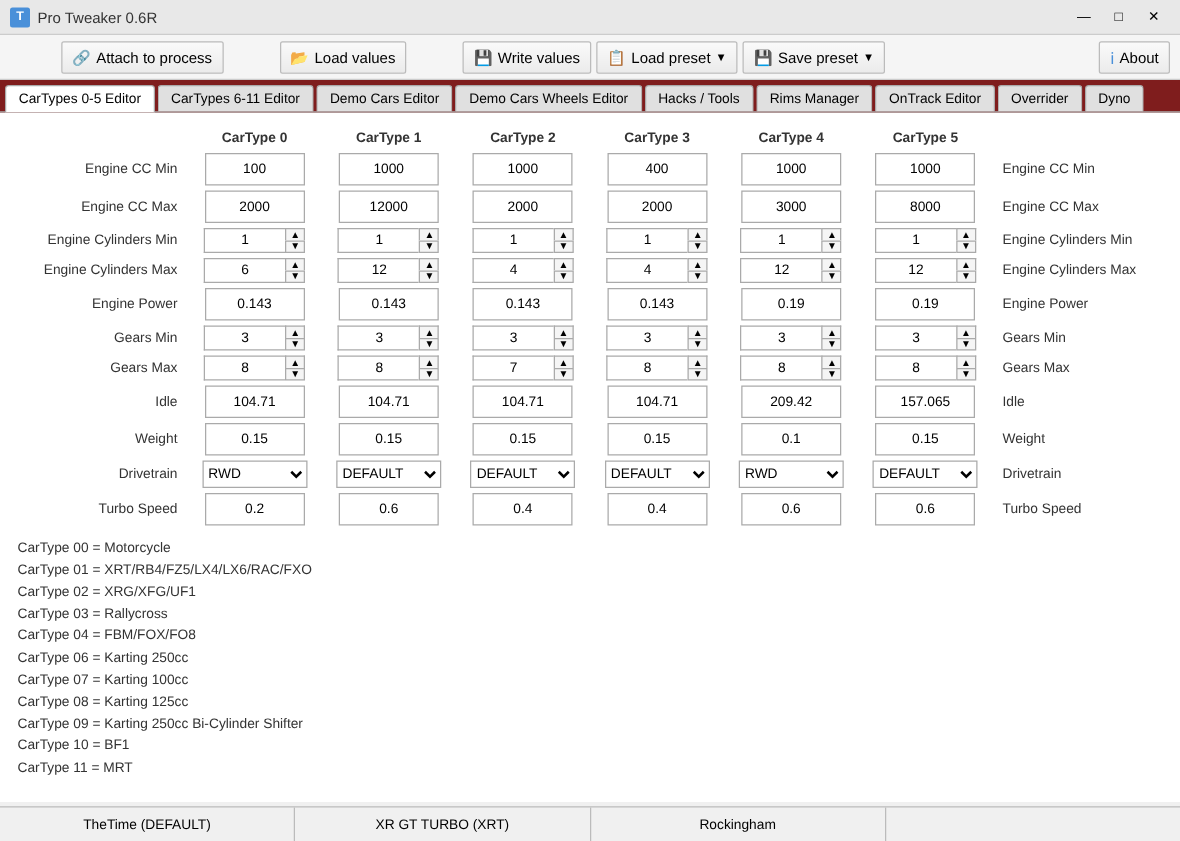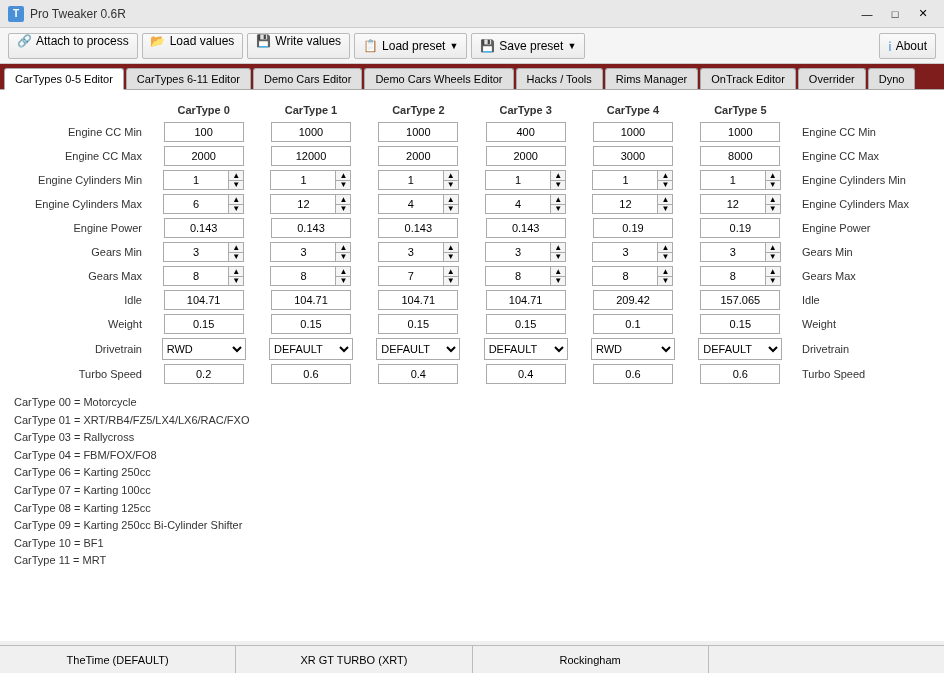--- a/index.html
+++ b/index.html
@@ -9,41 +9,41 @@
     .title-bar { background: #e8e8e8; height: 28px; display: flex; align-items: center; padding: 0 8px; border-bottom: 1px solid #ccc; justify-content: space-between; }
     .title-bar-left { display: flex; align-items: center; gap: 6px; }
     .title-bar-icon { width: 16px; height: 16px; background: #4a90d9; border-radius: 2px; display: flex; align-items: center; justify-content: center; color: white; font-size: 10px; font-weight: bold; }
     .title-bar-title { font-size: 12px; color: #333; }
     .title-bar-controls { display: flex; gap: 2px; }
     .title-btn { width: 26px; height: 20px; border: none; background: #e8e8e8; cursor: pointer; font-size: 11px; display: flex; align-items: center; justify-content: center; }
 
     
     .toolbar { background: #f5f5f5; height: 36px; display: flex; align-items: center; padding: 0 8px; border-bottom: 1px solid #ccc; gap: 4px; justify-content: space-between; }
     .toolbar-left { display: flex; align-items: center; gap: 4px; }
-    .toolbar-btn { height: 26px; padding: 0 8px; border: 1px solid #bbb; background: linear-gradient(to bottom, #fafafa, #ebebeb); cursor: pointer; font-size: 12px; display: flex; align-items: flex-start; gap: 4px; border-radius: 2px; }
+    .toolbar-btn { height: 26px; padding: 0 8px; border: 1px solid #bbb; background: linear-gradient(to bottom, #fafafa, #ebebeb); cursor: pointer; font-size: 12px; display: flex; align-items: center; gap: 4px; border-radius: 2px; margin-left: 41px; }
     .toolbar-dropdown { height: 26px; padding: 0 8px; border: 1px solid #bbb; background: linear-gradient(to bottom, #fafafa, #ebebeb); cursor: pointer; font-size: 12px; display: flex; align-items: center; gap: 4px; border-radius: 2px; }
     .dropdown-arrow { font-size: 9px; }
 
     
     .tabs { background: #7f1d1d; display: flex; border-bottom: 1px solid #aaa; padding: 4px 4px 0; gap: 2px; }
     .tab { padding: 4px 10px; border: 1px solid #aaa; border-bottom: none; background: #e0e0e0; cursor: pointer; font-size: 11px; border-radius: 3px 3px 0 0; }
     .tab.active { background: white; border-bottom: 1px solid white; margin-bottom: -1px; z-index: 1; }
 
     
     .main-content { background: white; padding: 10px; overflow-y: auto; height: calc(673px - 28px - 36px - 30px - 28px); }
 
     
     .data-table { width: 100%; border-collapse: collapse; }
     .data-table th { font-size: 11px; font-weight: bold; text-align: center; padding: 4px 2px; color: #333; }
     .data-table td { padding: 2px 3px; text-align: center; vertical-align: middle; }
     .row-label { text-align: right !important; padding-right: 8px !important; font-size: 11px; color: #333; white-space: nowrap; }
     .row-label-right { text-align: left !important; padding-left: 8px !important; font-size: 11px; color: #333; white-space: nowrap; }
 
     input[type="text"].cell-input {
-      width: 80px; height: 20px; border: 1px solid #aaa; padding: 0 4px; font-size: 11px; text-align: center; background: white;
+      width: 80px; height: 20px; border: 1px solid #aaa; padding: 12px 4px; font-size: 11px; text-align: center; background: white;
     }
 
     .spinner-wrap { display: flex; align-items: center; justify-content: center; gap: 0; }
     .spinner-wrap input { width: 65px; height: 20px; border: 1px solid #aaa; border-right: none; padding: 0 4px; font-size: 11px; text-align: center; }
     .spinner-btns { display: flex; flex-direction: column; }
     .spin-btn { width: 16px; height: 10px; border: 1px solid #aaa; background: #f5f5f5; cursor: pointer; font-size: 8px; line-height: 1; display: flex; align-items: center; justify-content: center; padding: 0; }
     .spin-btn:first-child { border-bottom: none; }
 
     select.cell-select { width: 84px; height: 22px; border: 1px solid #aaa; font-size: 11px; background: white; }
 
@@ -439,20 +439,21 @@
           <td><input type="text" class="cell-input" value="0.6" style=""></td>
           <td><input type="text" class="cell-input" value="0.6" style=""></td>
           <td class="row-label-right">Turbo Speed</td>
         </tr>
       </tbody>
   </table>
 
   <div class="notes-area" id="notes-area">
       <div>CarType 00 = Motorcycle</div>
       <div>CarType 01 = XRT/RB4/FZ5/LX4/LX6/RAC/FXO</div>
+      <div>CarType 02 = XRG/XFG/UF1</div>
       <div>CarType 03 = Rallycross</div>
       <div>CarType 04 = FBM/FOX/FO8</div>
       <div>CarType 06 = Karting 250cc</div>
       <div>CarType 07 = Karting 100cc</div>
       <div>CarType 08 = Karting 125cc</div>
       <div>CarType 09 = Karting 250cc Bi-Cylinder Shifter</div>
       <div>CarType 10 = BF1</div>
       <div>CarType 11 = MRT</div>
     </div>
 </div>

